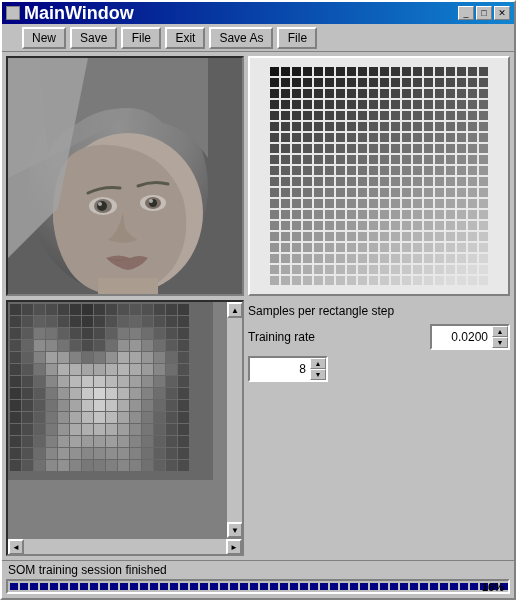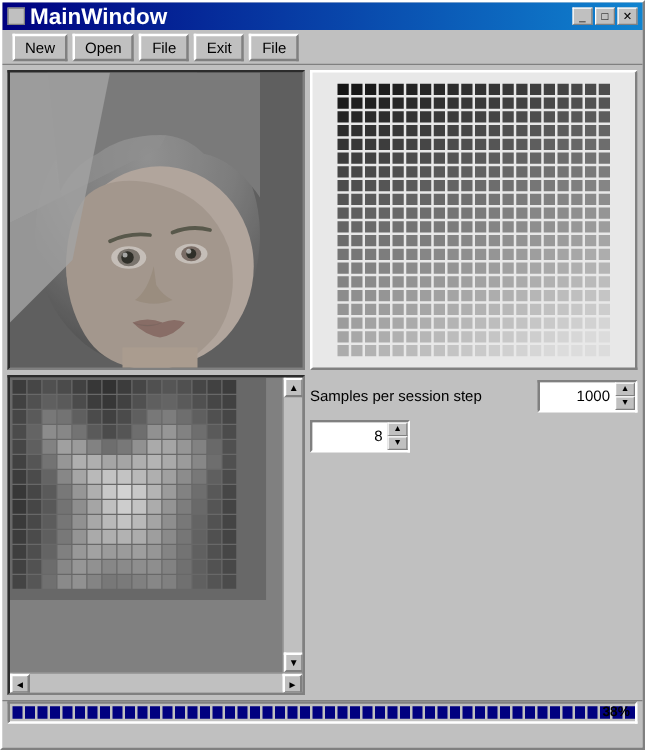--- a/index.html
+++ b/index.html
@@ -85,21 +85,21 @@
       padding: 1px 6px;
       font-size: 12px;
       cursor: pointer;
       white-space: nowrap;
     }
 
     
     .toolbar {
       background: #c0c0c0;
       border-bottom: 1px solid #808080;
-      padding: 3px 8px;
+      padding: 3px 20px;
       display: flex;
       gap: 4px;
       align-items: center;
       height: 28px;
       flex-shrink: 0;
     }
 
     .toolbar-btn {
       padding: 2px 8px;
       background: #c0c0c0;
@@ -361,23 +361,24 @@
     <div class="title-bar-controls">
       <div class="title-btn">_</div>
       <div class="title-btn">□</div>
       <div class="title-btn">✕</div>
     </div>
   </div>
 
 
   <div class="toolbar">
     <button class="toolbar-btn">New</button>
-    <button class="toolbar-btn">Open</button>
+    <button class="toolbar-btn">Save</button>
     <button class="toolbar-btn">File</button>
     <button class="toolbar-btn">Exit</button>
+    <button class="toolbar-btn">Save As</button>
     <button class="toolbar-btn">File</button>
   </div>
 
   <div class="main-content">
 
     <div class="top-row">
 
       <div class="image-panel-left">
         <svg width="238" height="240" viewBox="0 0 238 240">
           <defs>
@@ -1071,46 +1072,50 @@
         <div class="scrollbar-h">
           <div class="scrollbar-btn">◄</div>
           <div class="scrollbar-track"></div>
           <div class="scrollbar-btn">►</div>
         </div>
       </div>
 
       <div class="controls-panel">
 
         <div class="control-row">
-          <span class="control-label">Samples per session step</span>
+          <span class="control-label">Samples per rectangle step</span>
+        </div>
+
+        <div class="control-row">
+          <span class="control-label">Training rate</span>
           <div class="spin-box">
-            <input class="spin-input" type="text" value="1000" style="">
+            <input class="spin-input" type="text" value="0.0200" style="">
             <div class="spin-buttons">
               <div class="spin-btn">▲</div>
               <div class="spin-btn">▼</div>
             </div>
           </div>
         </div>
-
 
         <div class="control-row">
           <div class="spin-box">
             <input class="spin-input" type="text" value="8" style="">
             <div class="spin-buttons">
               <div class="spin-btn">▲</div>
               <div class="spin-btn">▼</div>
             </div>
           </div>
         </div>
 
       </div>
     </div>
   </div>
 
   <div class="status-bar">
+    <div class="status-text">SOM training session finished</div>
     <div class="progress-bar-container">
       <div class="progress-segments" id="progress-segs">
           <div class="progress-segment"></div>
           <div class="progress-segment"></div>
           <div class="progress-segment"></div>
           <div class="progress-segment"></div>
           <div class="progress-segment"></div>
           <div class="progress-segment"></div>
           <div class="progress-segment"></div>
           <div class="progress-segment"></div>
@@ -1150,17 +1155,17 @@
           <div class="progress-segment"></div>
           <div class="progress-segment"></div>
           <div class="progress-segment"></div>
           <div class="progress-segment"></div>
           <div class="progress-segment"></div>
           <div class="progress-segment"></div>
           <div class="progress-segment"></div>
           <div class="progress-segment"></div>
           <div class="progress-segment"></div>
         </div>
-      <span class="progress-label">38%</span>
+      <span class="progress-label">16%</span>
     </div>
   </div>
 
 </div>
 
 </body></html>

